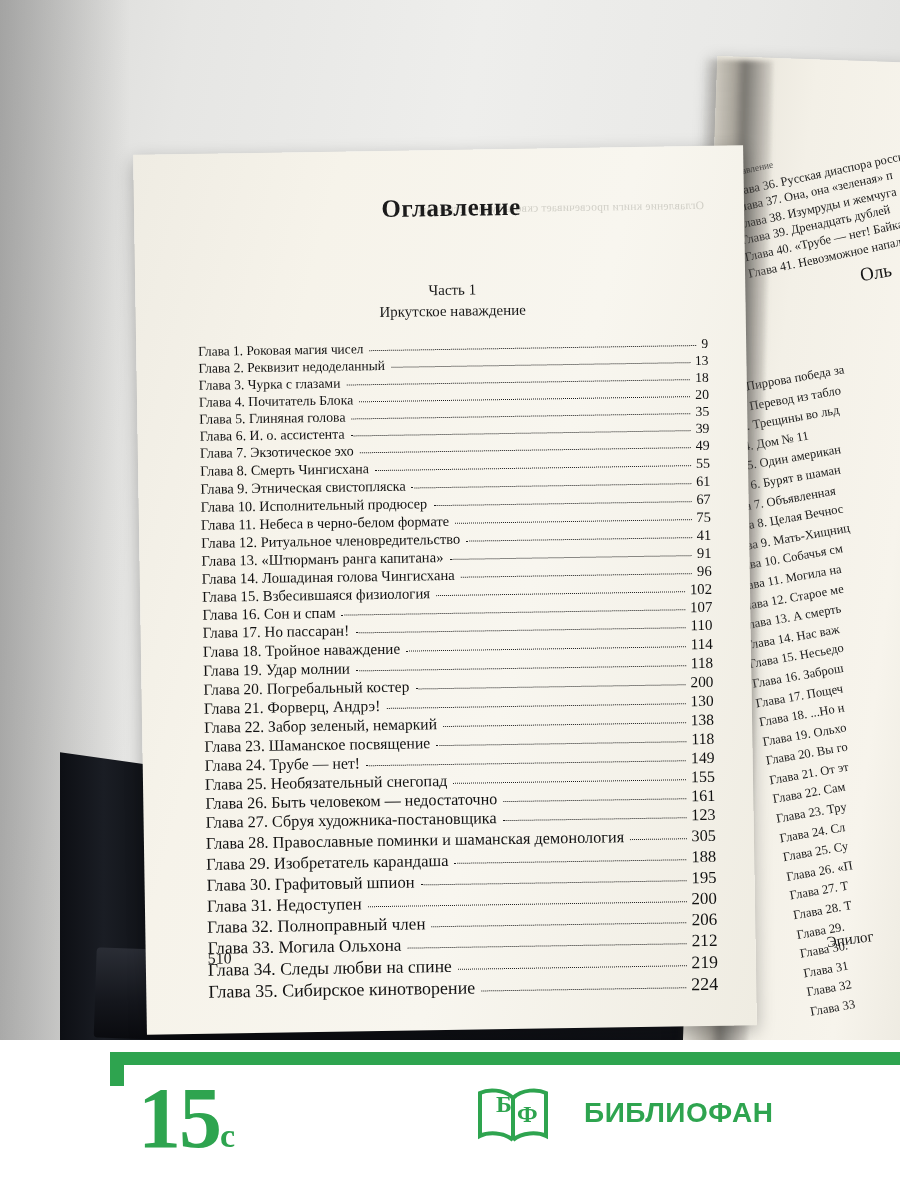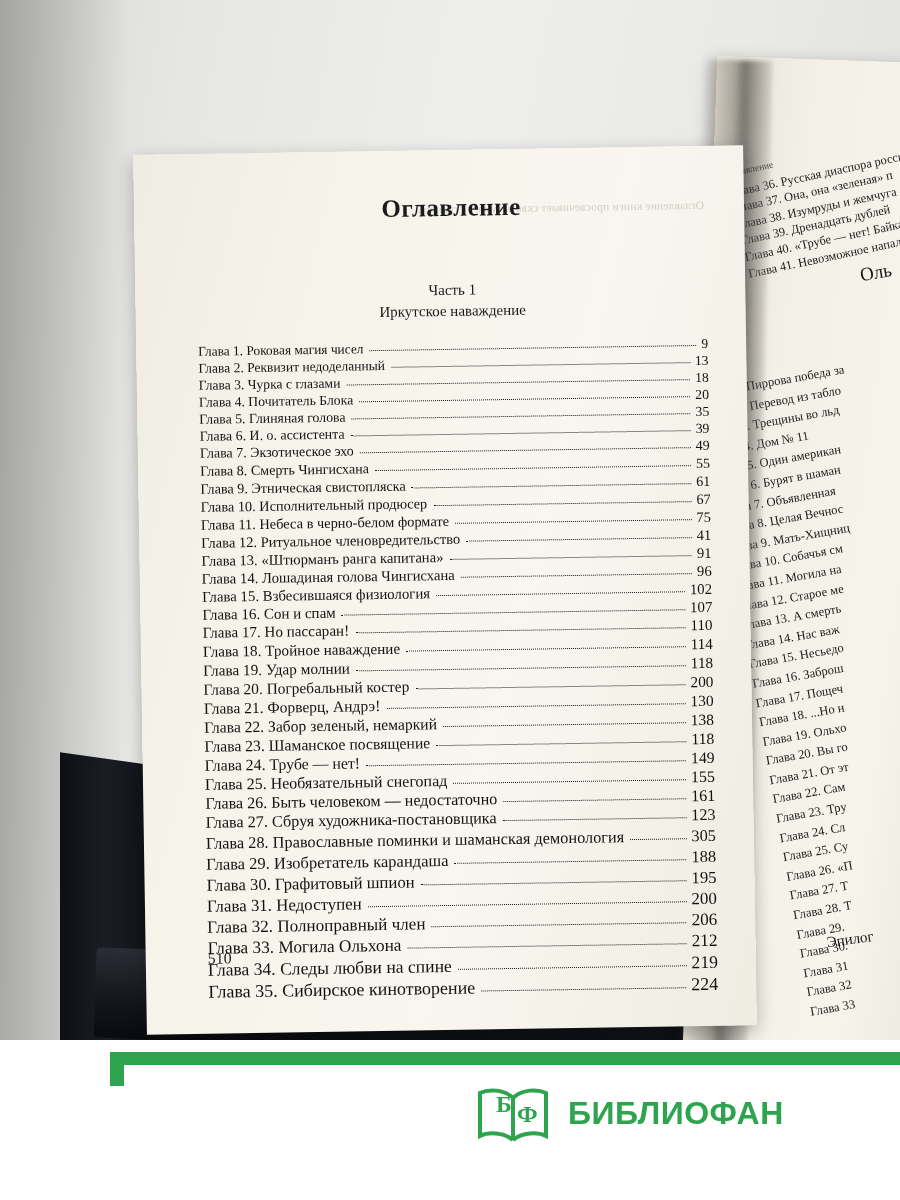--- a/index.html
+++ b/index.html
@@ -244,23 +244,24 @@
     align-items: center;
     gap: 12px;
   }
   .logo-mark {
     width: 86px; height: 70px;
     position: relative;
   }
   .logo-text {
     font-family: "Liberation Sans", sans-serif;
     font-weight: 700;
-    font-size: 32px;
+    font-size: 28px;
     color: #2ea44f;
     letter-spacing: .5px;
+    margin-left: 16px;
   }
 </style>
 </head>
 <body>
 
 <div id="photo">
 
   <div class="desk"></div>
   <div class="desk-shadow-left"></div>
 
@@ -512,20 +513,21 @@
       </ul>
 
       <div class="folio">510</div>
     </div>
   </div>
 
   <div class="bottom-bar"></div>
   <div class="green-rule"></div>
   <div class="green-rule-tail"></div>
 
+  <div class="price"><span>15</span><small>с</small></div>
 
   <div class="logo-wrap">
     <span class="logo-mark">
       <svg width="86" height="70" viewBox="0 0 86 70" aria-hidden="true">
         <g fill="none" stroke="#2ea44f" stroke-width="4">
           <path d="M43 20 C34 11, 18 11, 10 15 L10 58 C18 54, 34 54, 43 62"></path>
           <path d="M43 20 C52 11, 68 11, 76 15 L76 58 C68 54, 52 54, 43 62"></path>
           <path d="M43 20 L43 62"></path>
         </g>
         <text x="26" y="34" font-family="Liberation Serif, serif" font-size="24" font-weight="bold" fill="#2ea44f">Б</text>

